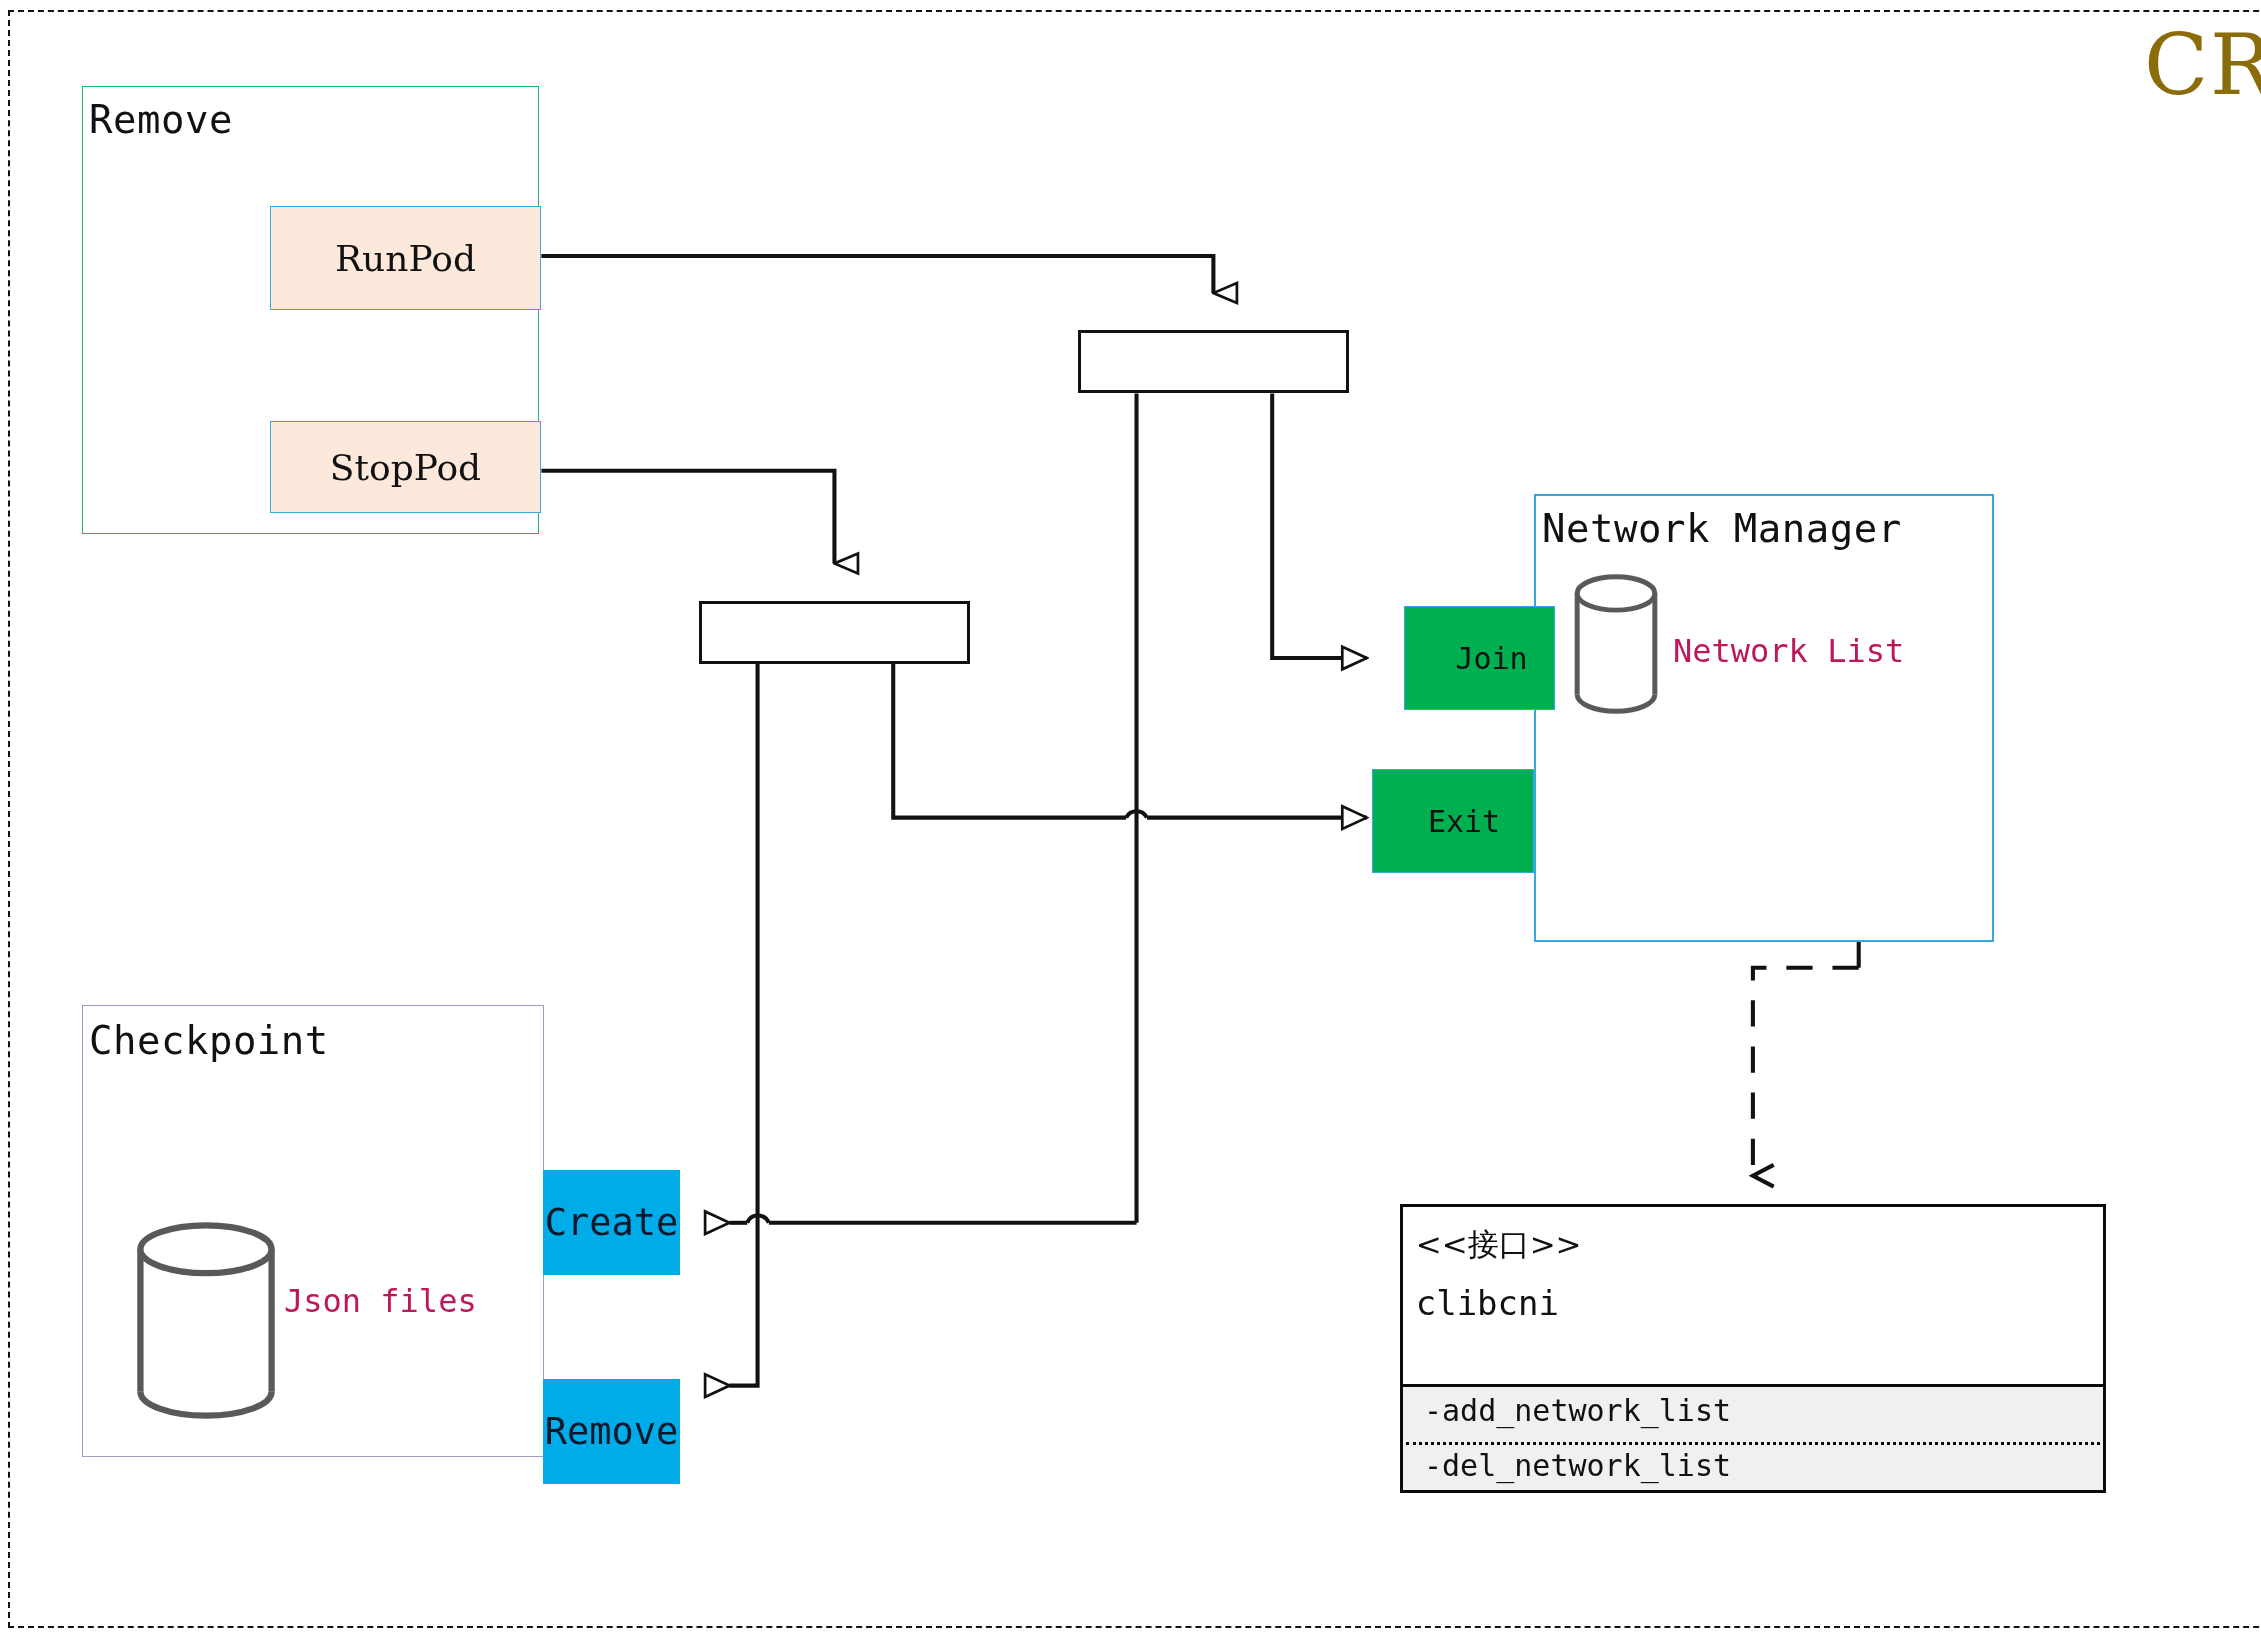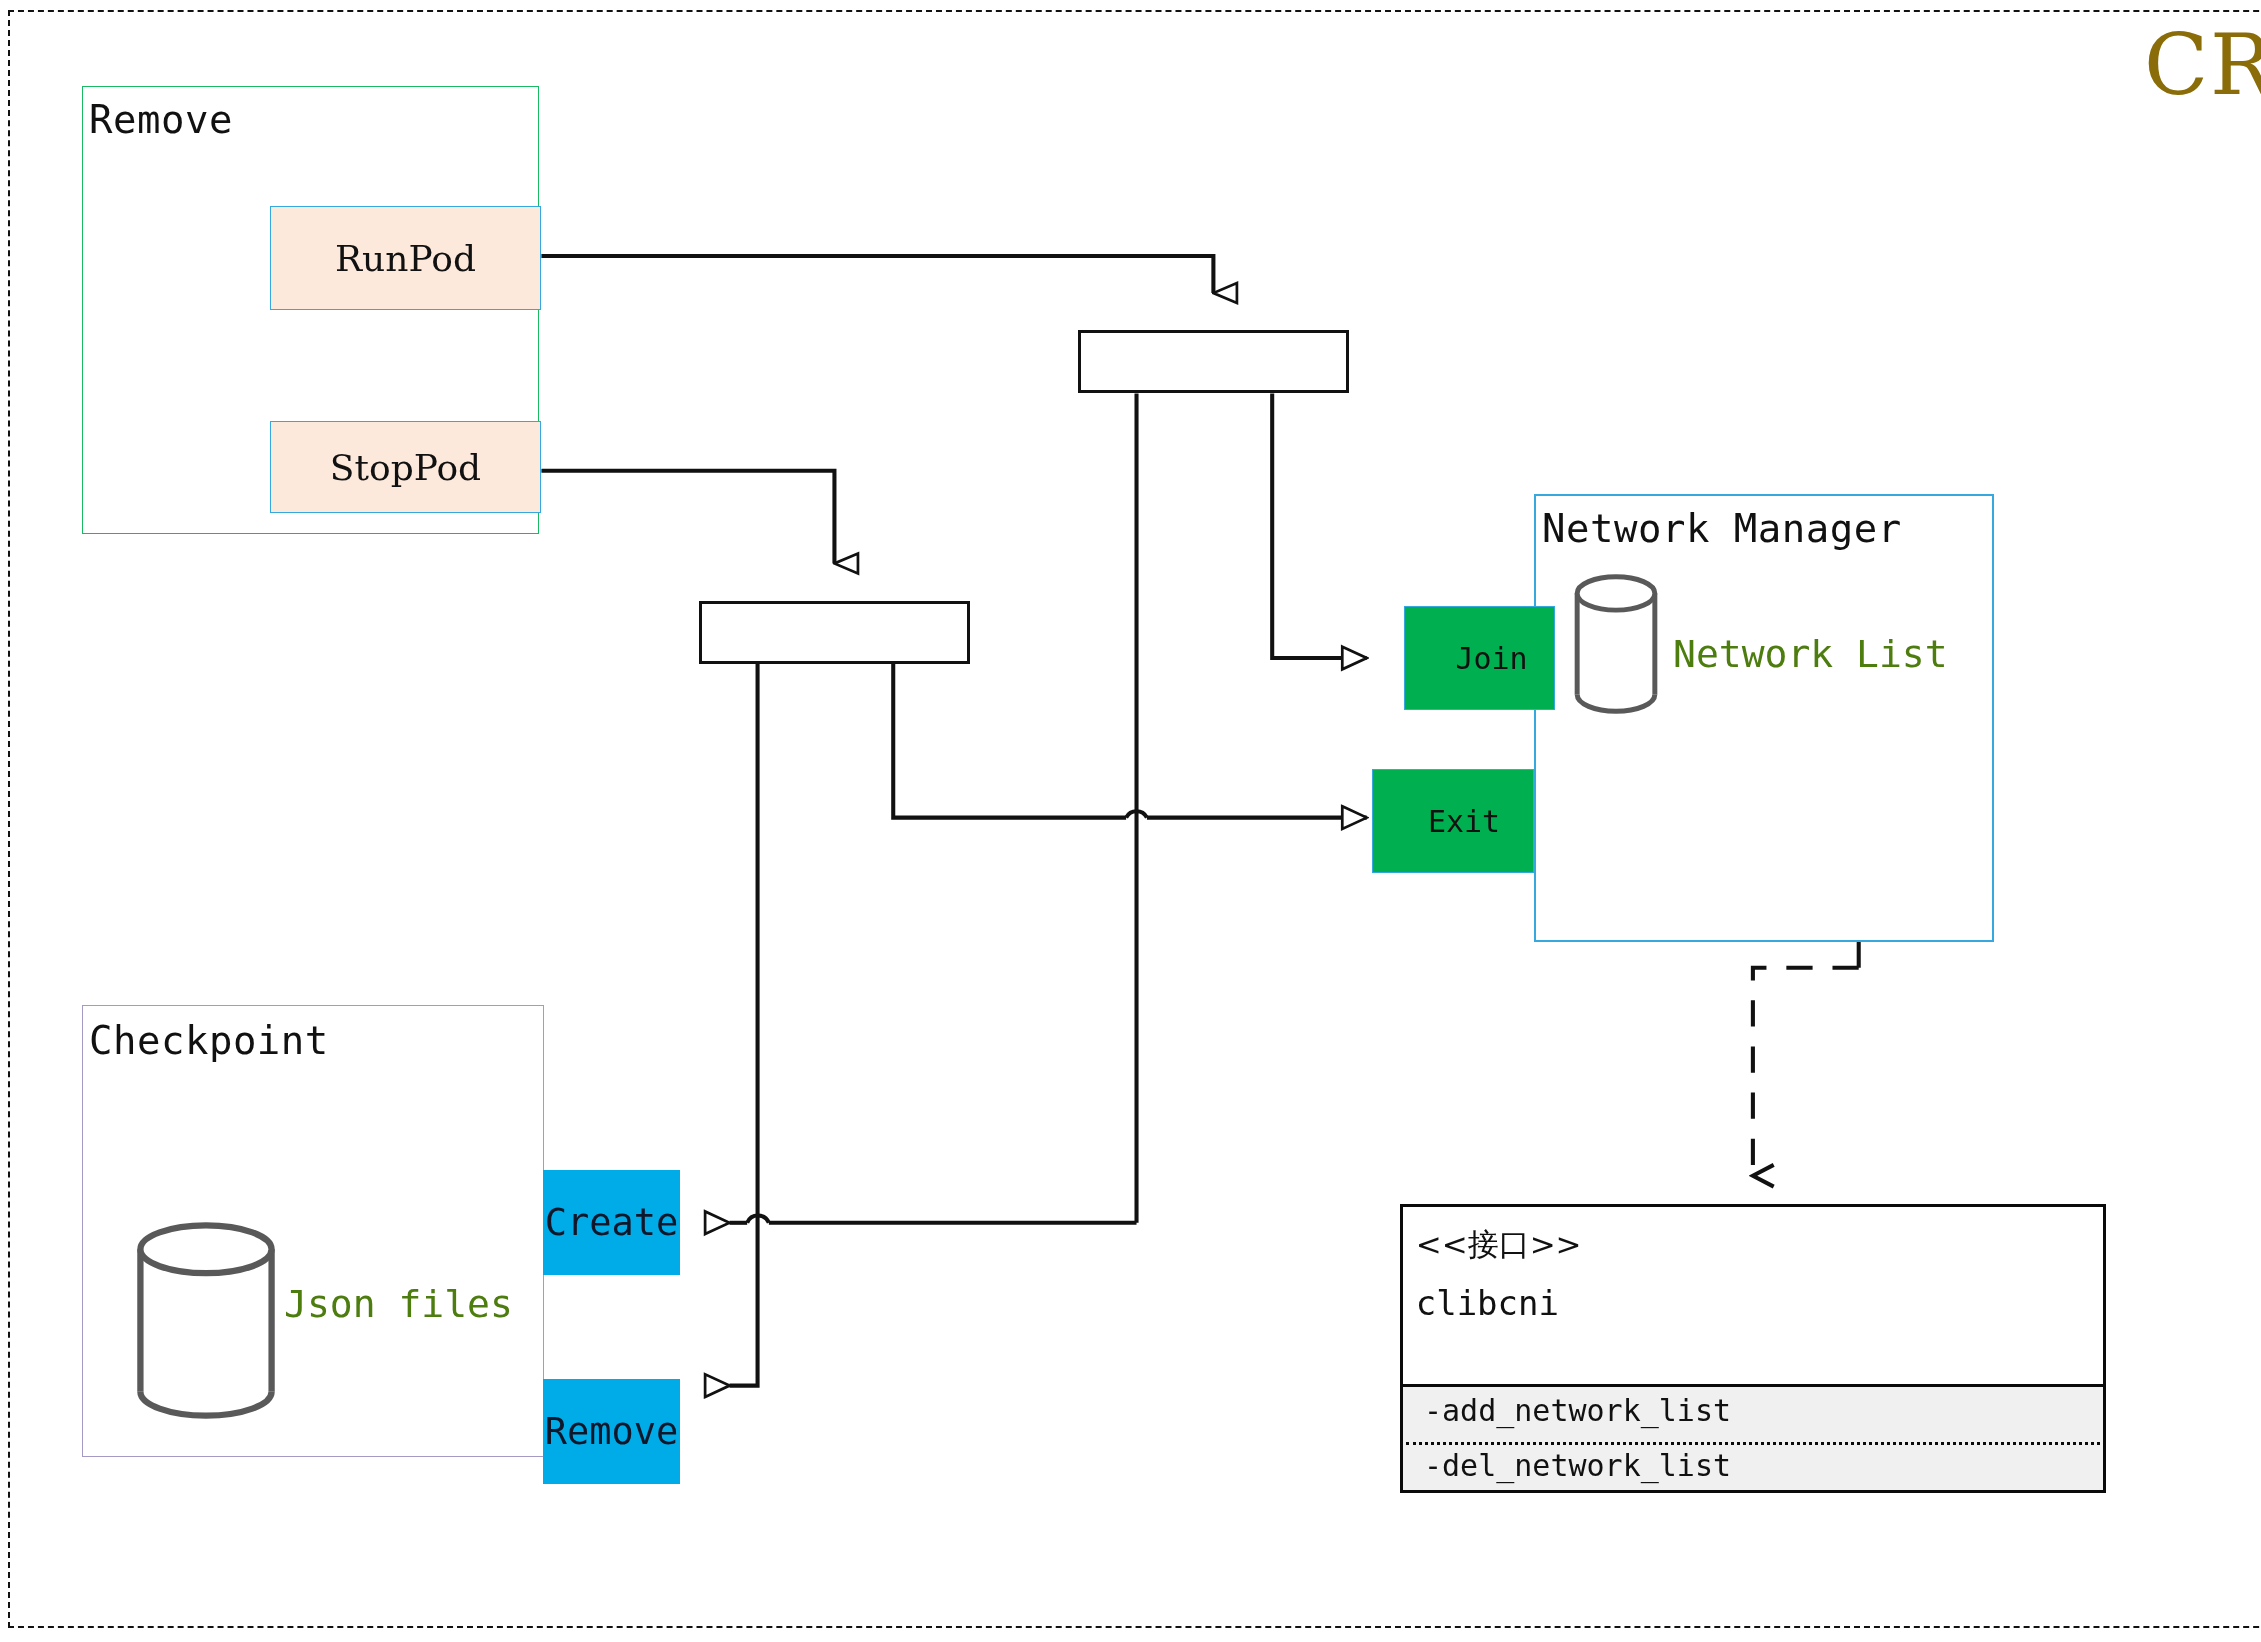--- a/index.html
+++ b/index.html
@@ -136,22 +136,22 @@
   
   .cylinder {
     position: absolute;
   }
   #netlist-cyl { left: 1573px; top: 574px; width: 86px; height: 140px; }
   #jsonfiles-cyl { left: 135px; top: 1221px; width: 142px; height: 199px; }
 
   .cyl-label {
     position: absolute;
     font-family: "DejaVu Sans Mono", monospace;
-    font-size: 38px;
-    color: #4d7c0f;
+    font-size: 32px;
+    color: #be185d;
     white-space: nowrap;
   }
   #netlist-label { left: 1673px; top: 632px; }
   #jsonfiles-label { left: 284px; top: 1282px; }
 
   
   #clibcni-box {
     position: absolute;
     left: 1400px; top: 1204px; width: 706px; height: 289px;
     border: 3.6px solid #0a0a0a;

